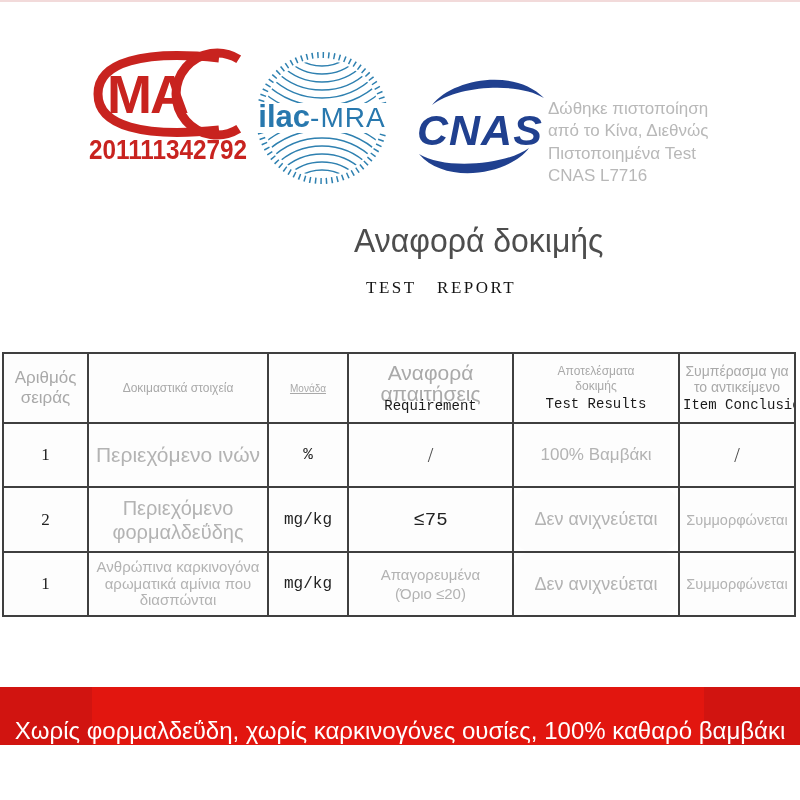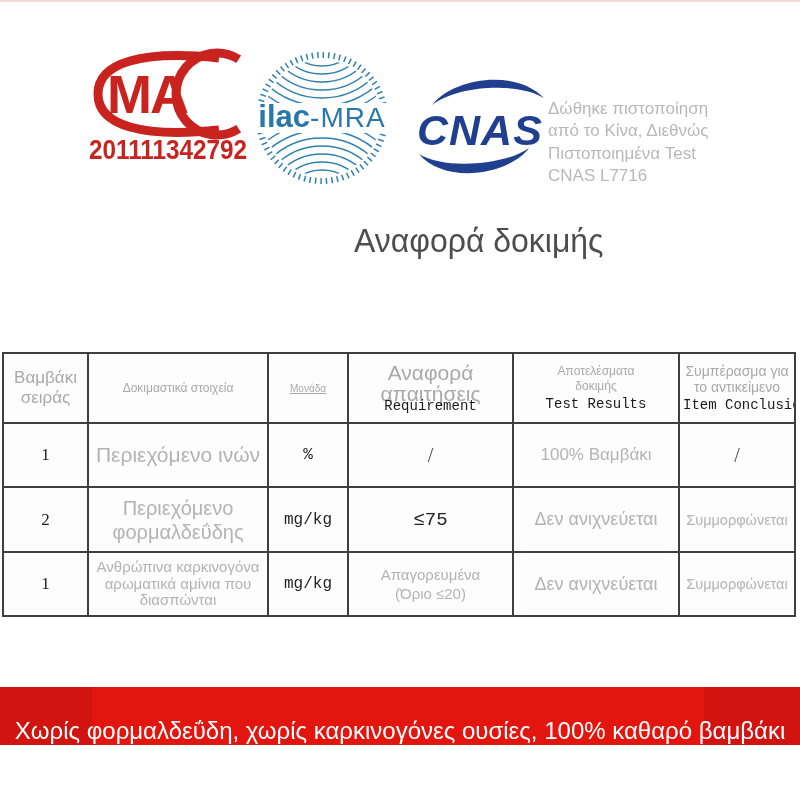--- a/index.html
+++ b/index.html
@@ -109,34 +109,35 @@
     <path d="M 116 75 C 96 102 32 112 6 81 C 31 97 93 92 116 75 Z" fill="#20408f"></path>
     <text x="4" y="72" font-family="Liberation Sans, sans-serif" font-size="43" font-weight="bold" font-style="italic" letter-spacing="1" fill="#20408f">CNAS</text>
   </svg>
 
   <div class="cert-text">Δώθηκε πιστοποίηση
 από το Κίνα, Διεθνώς
 Πιστοποιημένα Test
 CNAS L7716</div>
 
   <div class="title-main">Αναφορά δοκιμής</div>
+  <div class="title-sub">TEST REPORT</div>
 
   <table class="report">
     <colgroup>
       <col style="width:85px">
         <col style="width:180px">
         <col style="width:80px">
       <col style="width:165px">
         <col style="width:166px">
         <col style="width:116px">
     </colgroup>
     <tbody>
         <tr class="h-head">
       <th>
-        <div class="h-el h-el-no">Βαμβάκι
+        <div class="h-el h-el-no">Αριθμός
 σειράς</div>
       </th>
       <th>
         <div class="h-el h-el-item">Δοκιμαστικά στοιχεία</div>
       </th>
       <th>
         <div class="h-el h-el-unit">Μονάδα</div>
       </th>
       <th>
         <div class="h-el h-el-req">Αναφορά

